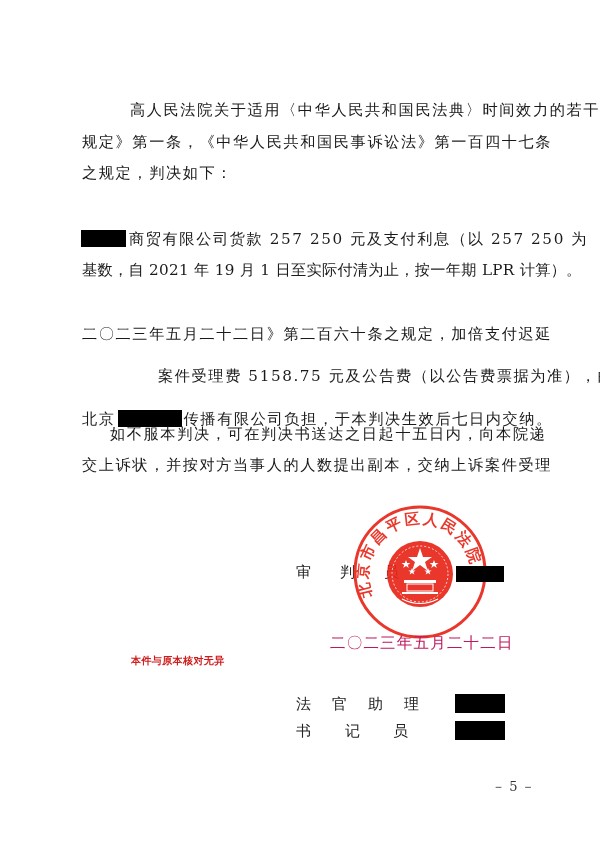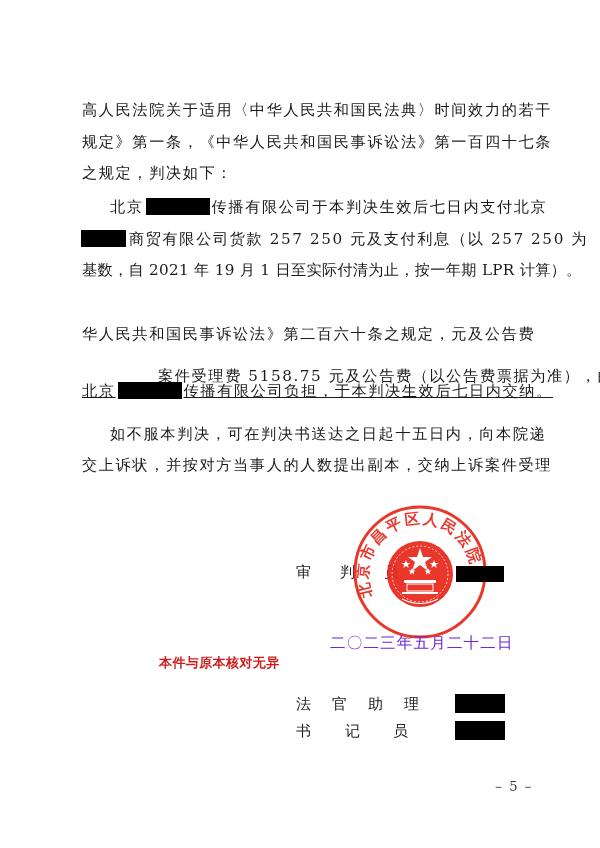--- a/index.html
+++ b/index.html
@@ -54,34 +54,33 @@
     .sig-box {
       position: absolute;
       background: #000;
     }
     .date {
       position: absolute;
       left: 330px;
       top: 633px;
       font-size: 15.5px;
       letter-spacing: 1.2px;
-      color: #6d28d9;
+      color: #be185d;
       font-family: "DejaVu Sans", "Liberation Sans", sans-serif;
       white-space: nowrap;
     }
     .verify-stamp {
       position: absolute;
       left: 131px;
       top: 654px;
-      font-size: 13px;
+      font-size: 10px;
       font-weight: bold;
       color: #cf1b1b;
       letter-spacing: 0.4px;
       white-space: nowrap;
-      margin-left: 28px;
     }
     .seal {
       position: absolute;
       left: 352px;
       top: 504px;
       width: 136px;
       height: 136px;
       opacity: 0.93;
     }
     .page-num {
@@ -92,36 +91,33 @@
       color: #333;
       font-family: "DejaVu Serif", "Liberation Serif", serif;
       white-space: nowrap;
     }
   </style>
 </head>
 <body>
 
 <div class="page">
 
-  <div class="line" style="top:100px;">高人民法院关于适用〈中华人民共和国民法典〉时间效力的若干</div>
+  <div class="line" style="top:100px;margin-left:48px;">高人民法院关于适用〈中华人民共和国民法典〉时间效力的若干</div>
   <div class="line" style="top:132px;">规定》第一条，《中华人民共和国民事诉讼法》第一百四十七条</div>
   <div class="line last" style="top:163px;">之规定，判决如下：</div>
 
-  <div class="line indent" style="top:197px;">
-    <span>北京</span><span class="redact r1"></span><span>传播有限公司于本判决生效后七日内支付北京</span>
-  </div>
   <div class="line" style="top:229px;">
     <span class="redact r2"></span><span>商贸有限公司货款 257 250 元及支付利息（以 257 250 为</span>
   </div>
   <div class="line" style="top:260px; letter-spacing:0.3px;">基数，自 2021 年 19 月 1 日至实际付清为止，按一年期 LPR 计算）。</div>
 
-  <div class="line" style="top:324px;">华人民共和国民事诉讼法》第二百六十条之规定，元及公告费</div>
+  <div class="line" style="top:324px;">二〇二三年五月二十二日》第二百六十条之规定，加倍支付迟延</div>
 
   <div class="line indent" style="top:365px; top:366px;margin-left:48px;">案件受理费 5158.75 元及公告费（以公告费票据为准），由</div>
-  <div class="line last" style="top:381px;text-decoration:underline;">
+  <div class="line last" style="top:409px;">
     <span>北京</span><span class="redact r3"></span><span>传播有限公司负担，于本判决生效后七日内交纳。</span>
   </div>
 
   <div class="line indent" style="top:424px;">如不服本判决，可在判决书送达之日起十五日内，向本院递</div>
   <div class="line" style="top:455px;">交上诉状，并按对方当事人的人数提出副本，交纳上诉案件受理</div>
 
   <span class="sig-label" style="left:296px; top:563px;">审</span>
   <span class="sig-label" style="left:340px; top:563px;">判</span>
   <span class="sig-label" style="left:384px; top:563px;">员</span>
 

